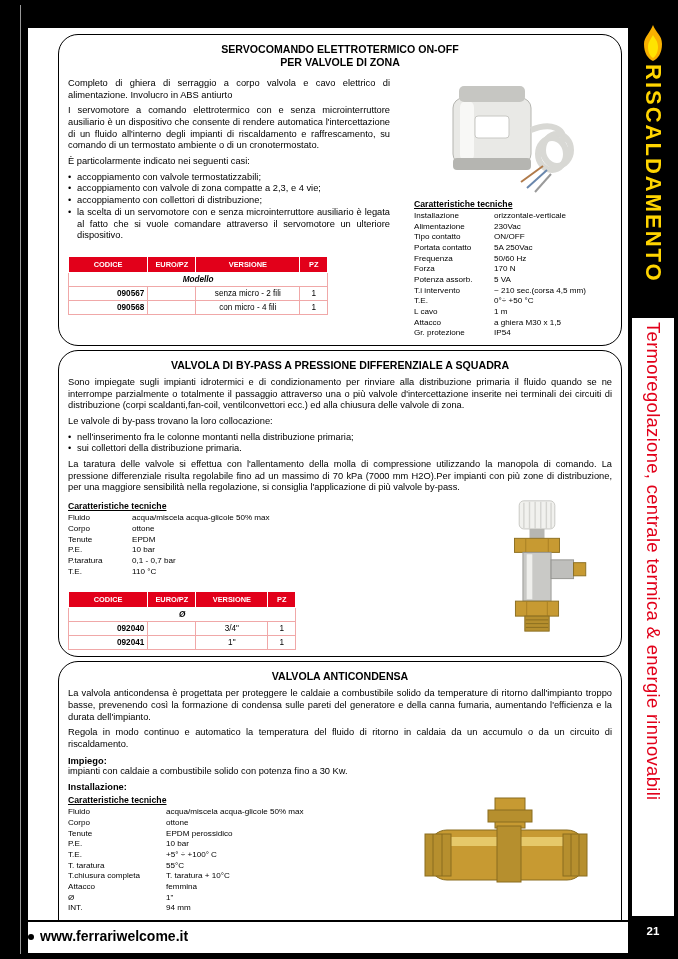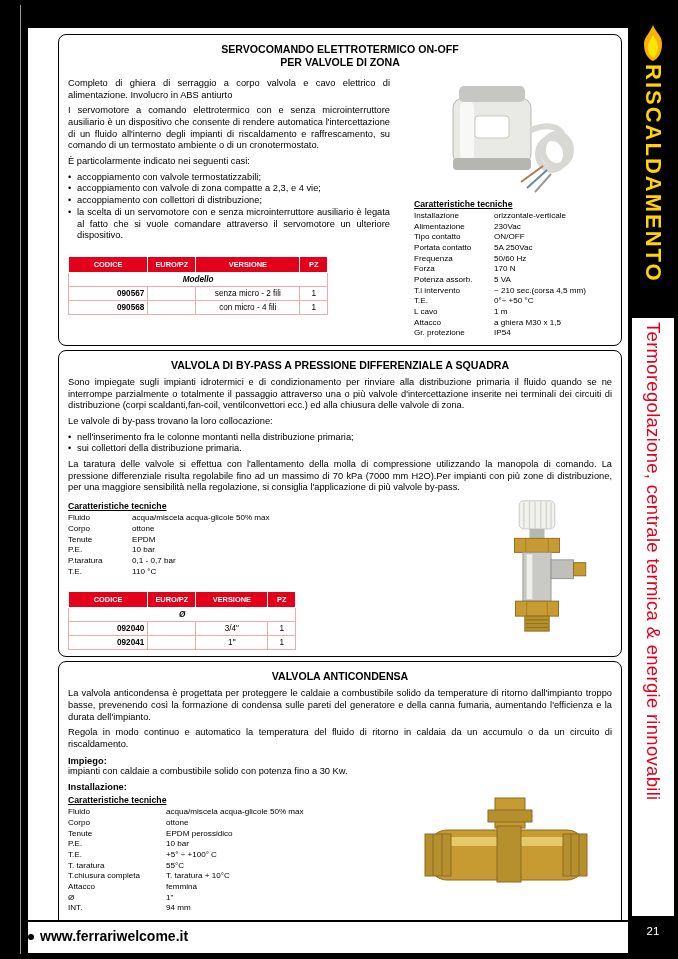--- a/index.html
+++ b/index.html
@@ -1,20 +1,20 @@
 <!DOCTYPE html>
 <html><head>
 <meta charset="utf-8">
 <style>
   * { box-sizing: border-box; margin: 0; padding: 0; }
   body { background: #333; font-family: "Liberation Sans", sans-serif; }
   .page { position: relative; width: 678px; height: 959px; background: #000; overflow: hidden; }
   .left-rule { position: absolute; left: 20px; top: 5px; width: 1px; height: 949px; background: rgba(255,255,255,.6); }
   .content { position: absolute; left: 28px; top: 28px; width: 600px; height: 925px; background: #fff; padding: 6px 6px 0 30px; overflow: hidden; }
-  .box { border: 1.5px solid #000; border-radius: 8px; background: #fff; padding: 6px 9px; margin-bottom: 4px; }
+  .box { border: 1.5px solid #000; border-radius: 20px; background: #fff; padding: 6px 9px; margin-bottom: 4px; }
   #box-s1 { min-height: 296px; }
   #box-s2 { min-height: 288px; }
   #box-s3 { min-height: 286px; }
   .sec-title { text-align: center; font-weight: bold; font-size: 10.6px; line-height: 1.22; margin: 2px 0 5px; }
   .para { font-size: 9.3px; line-height: 1.26; text-align: justify; margin: 4px 0; }
   .lead-label { font-size: 9.3px; font-weight: bold; margin-top: 5px; }
   .bullet { font-size: 9.3px; line-height: 1.26; text-align: justify; padding-left: 9px; position: relative; }
   .bullet::before { content: "•"; position: absolute; left: 0; top: 0; }
   .cols { display: flex; gap: 24px; align-items: flex-start; }
   .col-l { flex: 1 1 auto; min-width: 0; }
@@ -35,21 +35,21 @@
   .cw-cod { width: 54px; } .cw-eur { width: 48px; } .cw-ver { width: 104px; } .cw-ver2 { width: 72px; } .cw-pz { width: 28px; }
   .bottom-row { display: flex; justify-content: space-between; align-items: flex-end; gap: 8px; }
   .note { font-size: 8.6px; font-weight: bold; padding-bottom: 8px; white-space: nowrap; }
   .footer { position: absolute; left: 0; bottom: 0; width: 100%; background: #fff; border-top: 2px solid #000; text-align: left; padding: 6px 0 9px; font-weight: bold; font-size: 14px; }
   .footer-dot { display: inline-block; width: 6px; height: 6px; border-radius: 50%; background: #000; margin-right: 6px; vertical-align: 1px; }
   .sidebar { position: absolute; right: 0; top: 0; width: 50px; height: 959px; background: #000; display: flex; flex-direction: column; align-items: center; }
   .flame-wrap { margin-top: 24px; height: 38px; flex: none; }
   .cat-text { writing-mode: vertical-rl; color: #ffd400; font-weight: bold; font-size: 22px; letter-spacing: 2px; height: 248px; flex: none; margin-top: 2px; overflow: hidden; }
   .white-seg { background: #fff; width: 42px; flex: 1 1 auto; margin-top: 6px; display: flex; justify-content: center; overflow: hidden; }
   .sub-text { writing-mode: vertical-rl; color: #e2001a; font-size: 18.5px; line-height: 1; padding-top: 4px; letter-spacing: .3px; }
-  .page-num { color: #fff; font-weight: normal; font-size: 11.5px; padding: 9px 0 22px; flex: none; }
+  .page-num { color: #fff; font-weight: bold; font-size: 11.5px; padding: 9px 0 22px; flex: none; }
 </style>
 </head>
 <body>
 
 <div class="page">
   <div class="left-rule"></div>
 
   <div class="content">
 
     <section class="box" id="box-s1">

